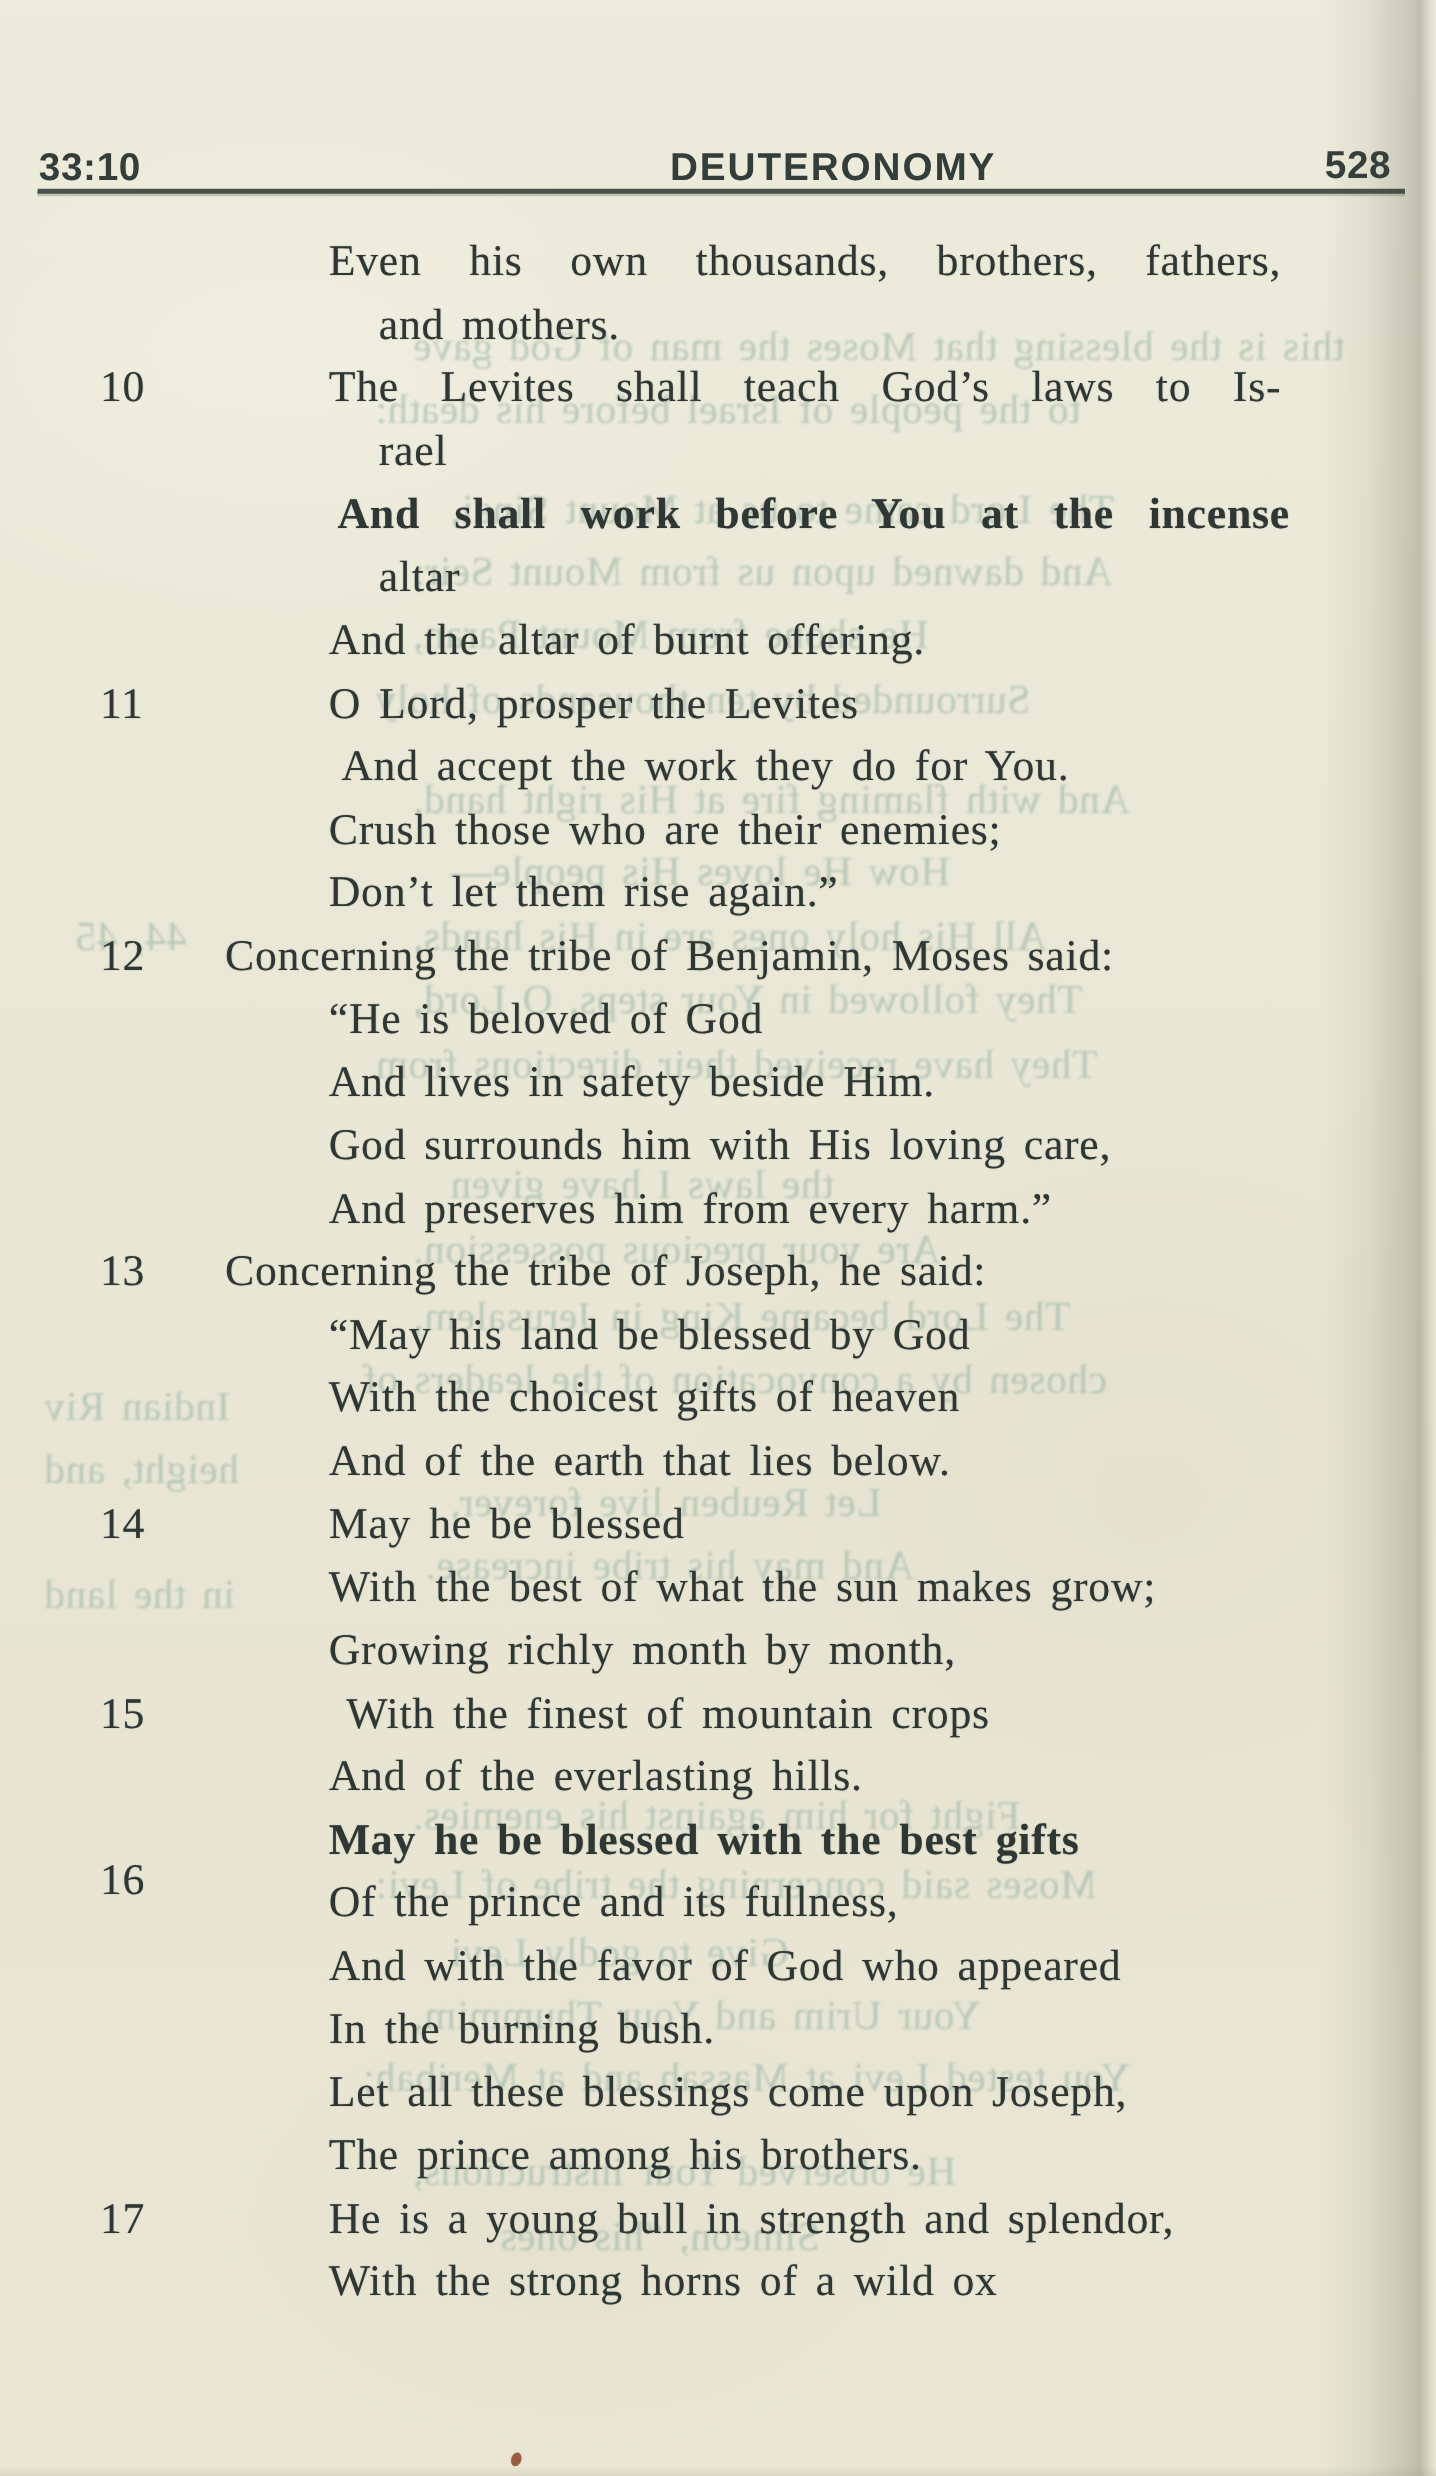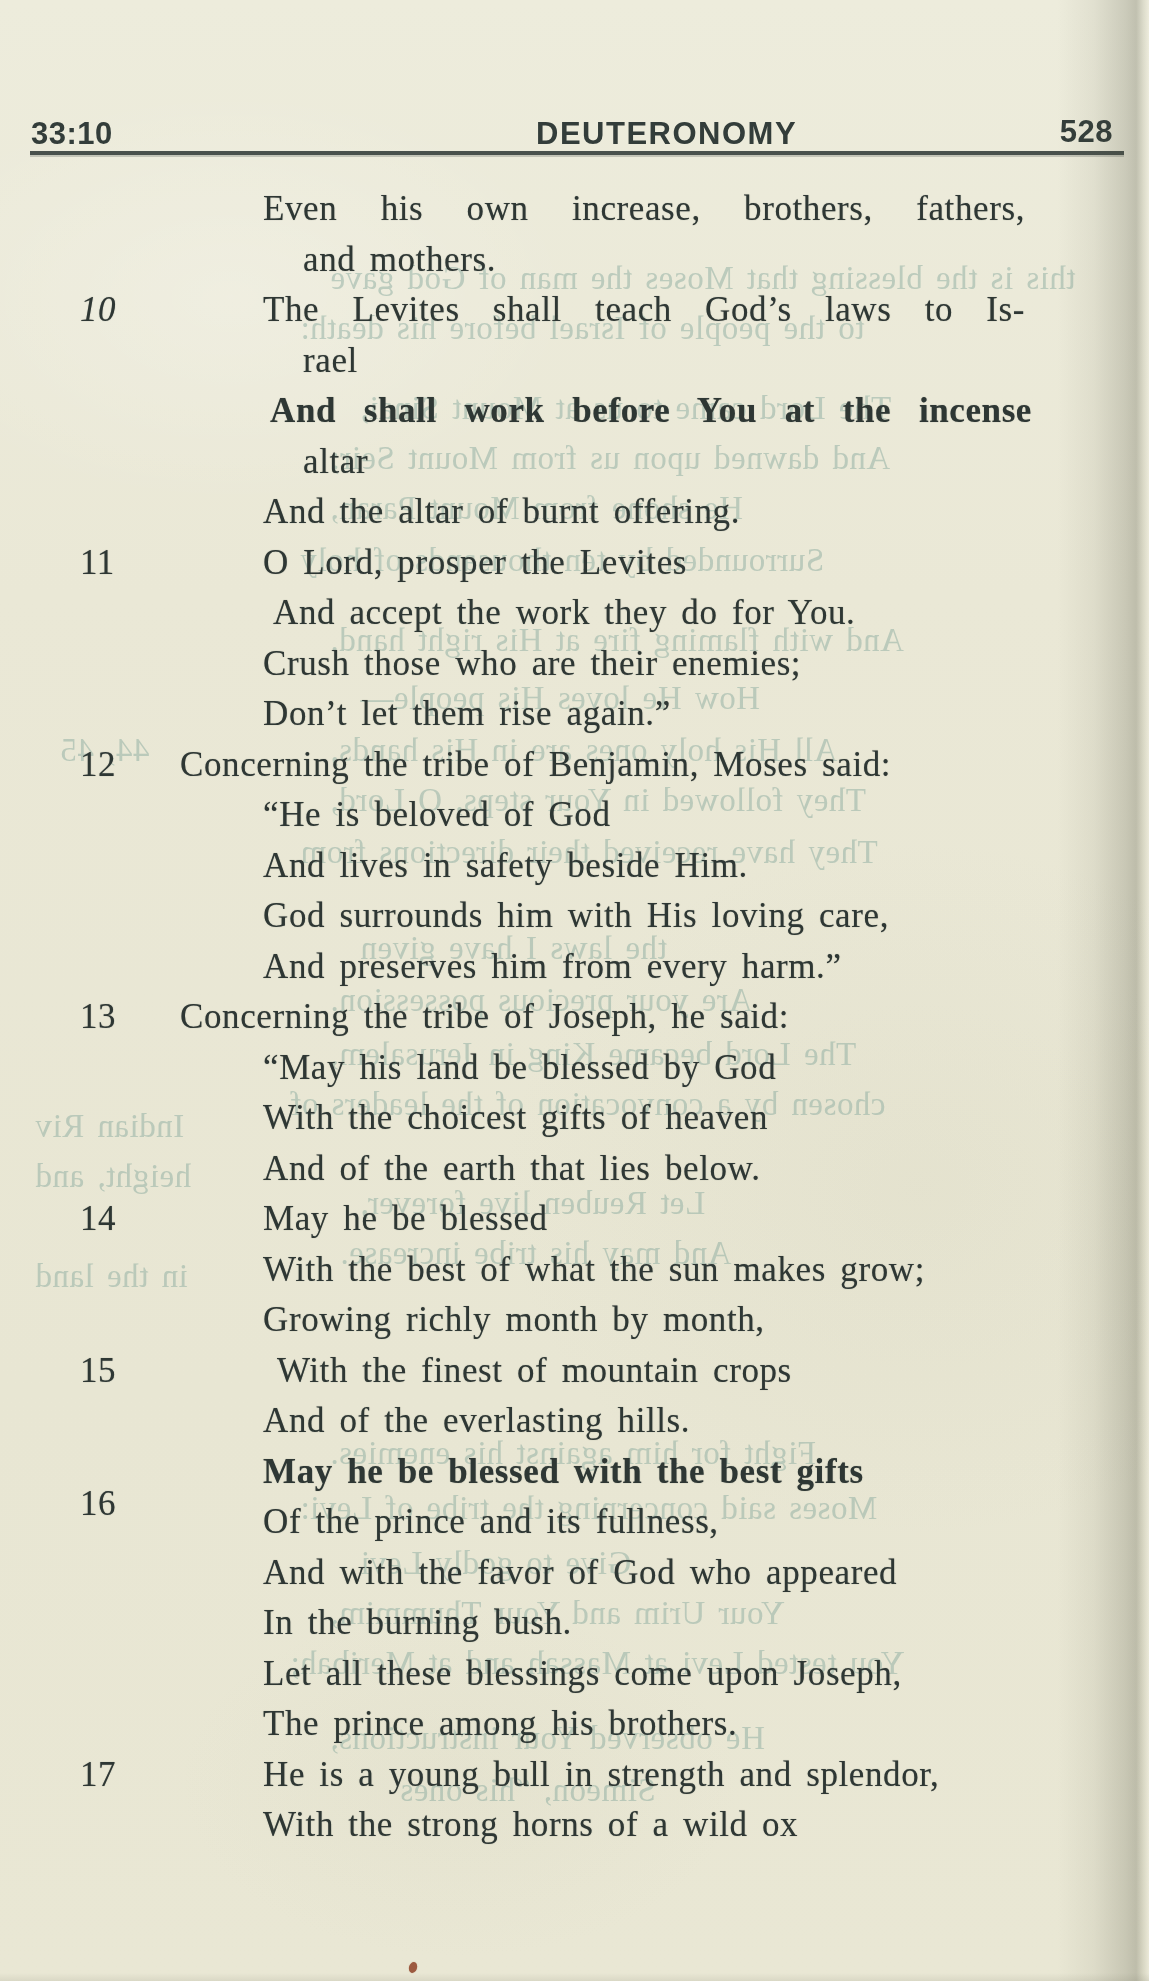--- a/index.html
+++ b/index.html
@@ -142,23 +142,23 @@
     </div>
 
   <div class="header">
     <span class="ref">33:10</span>
     <span class="book">DEUTERONOMY</span>
     <span class="pnum">528</span>
     <div class="rule"></div>
   </div>
 
   <div id="text-layer">
-      <div class="vline just" style="top: 187px; left: 263px;">Even his own increase, brothers, fathers,</div>
+      <div class="vline just" style="top: 187px; left: 263px;">Even his own thousands, brothers, fathers,</div>
       <div class="vline" style="top: 238px; left: 303px;">and mothers.</div>
-      <div class="vnum" style="top: 288px; font-style: italic;">10</div>
+      <div class="vnum" style="top: 288px;">10</div>
       <div class="vline just" style="top: 288px; left: 263px;">The Levites shall teach God’s laws to Is-</div>
       <div class="vline" style="top: 339px; left: 303px;">rael</div>
       <div class="vline just" style="top: 389px; left: 270px; font-weight: bold;">And shall work before You at the incense</div>
       <div class="vline" style="top: 440px; left: 303px;">altar</div>
       <div class="vline" style="top: 490px; left: 263px;">And the altar of burnt offering.</div>
       <div class="vnum" style="top: 541px;">11</div>
       <div class="vline" style="top: 541px; left: 263px;">O Lord, prosper the Levites</div>
       <div class="vline" style="top: 591px; left: 273px;">And accept the work they do for You.</div>
       <div class="vline" style="top: 642px; left: 263px;">Crush those who are their enemies;</div>
       <div class="vline" style="top: 692px; left: 263px;">Don’t let them rise again.”</div>

